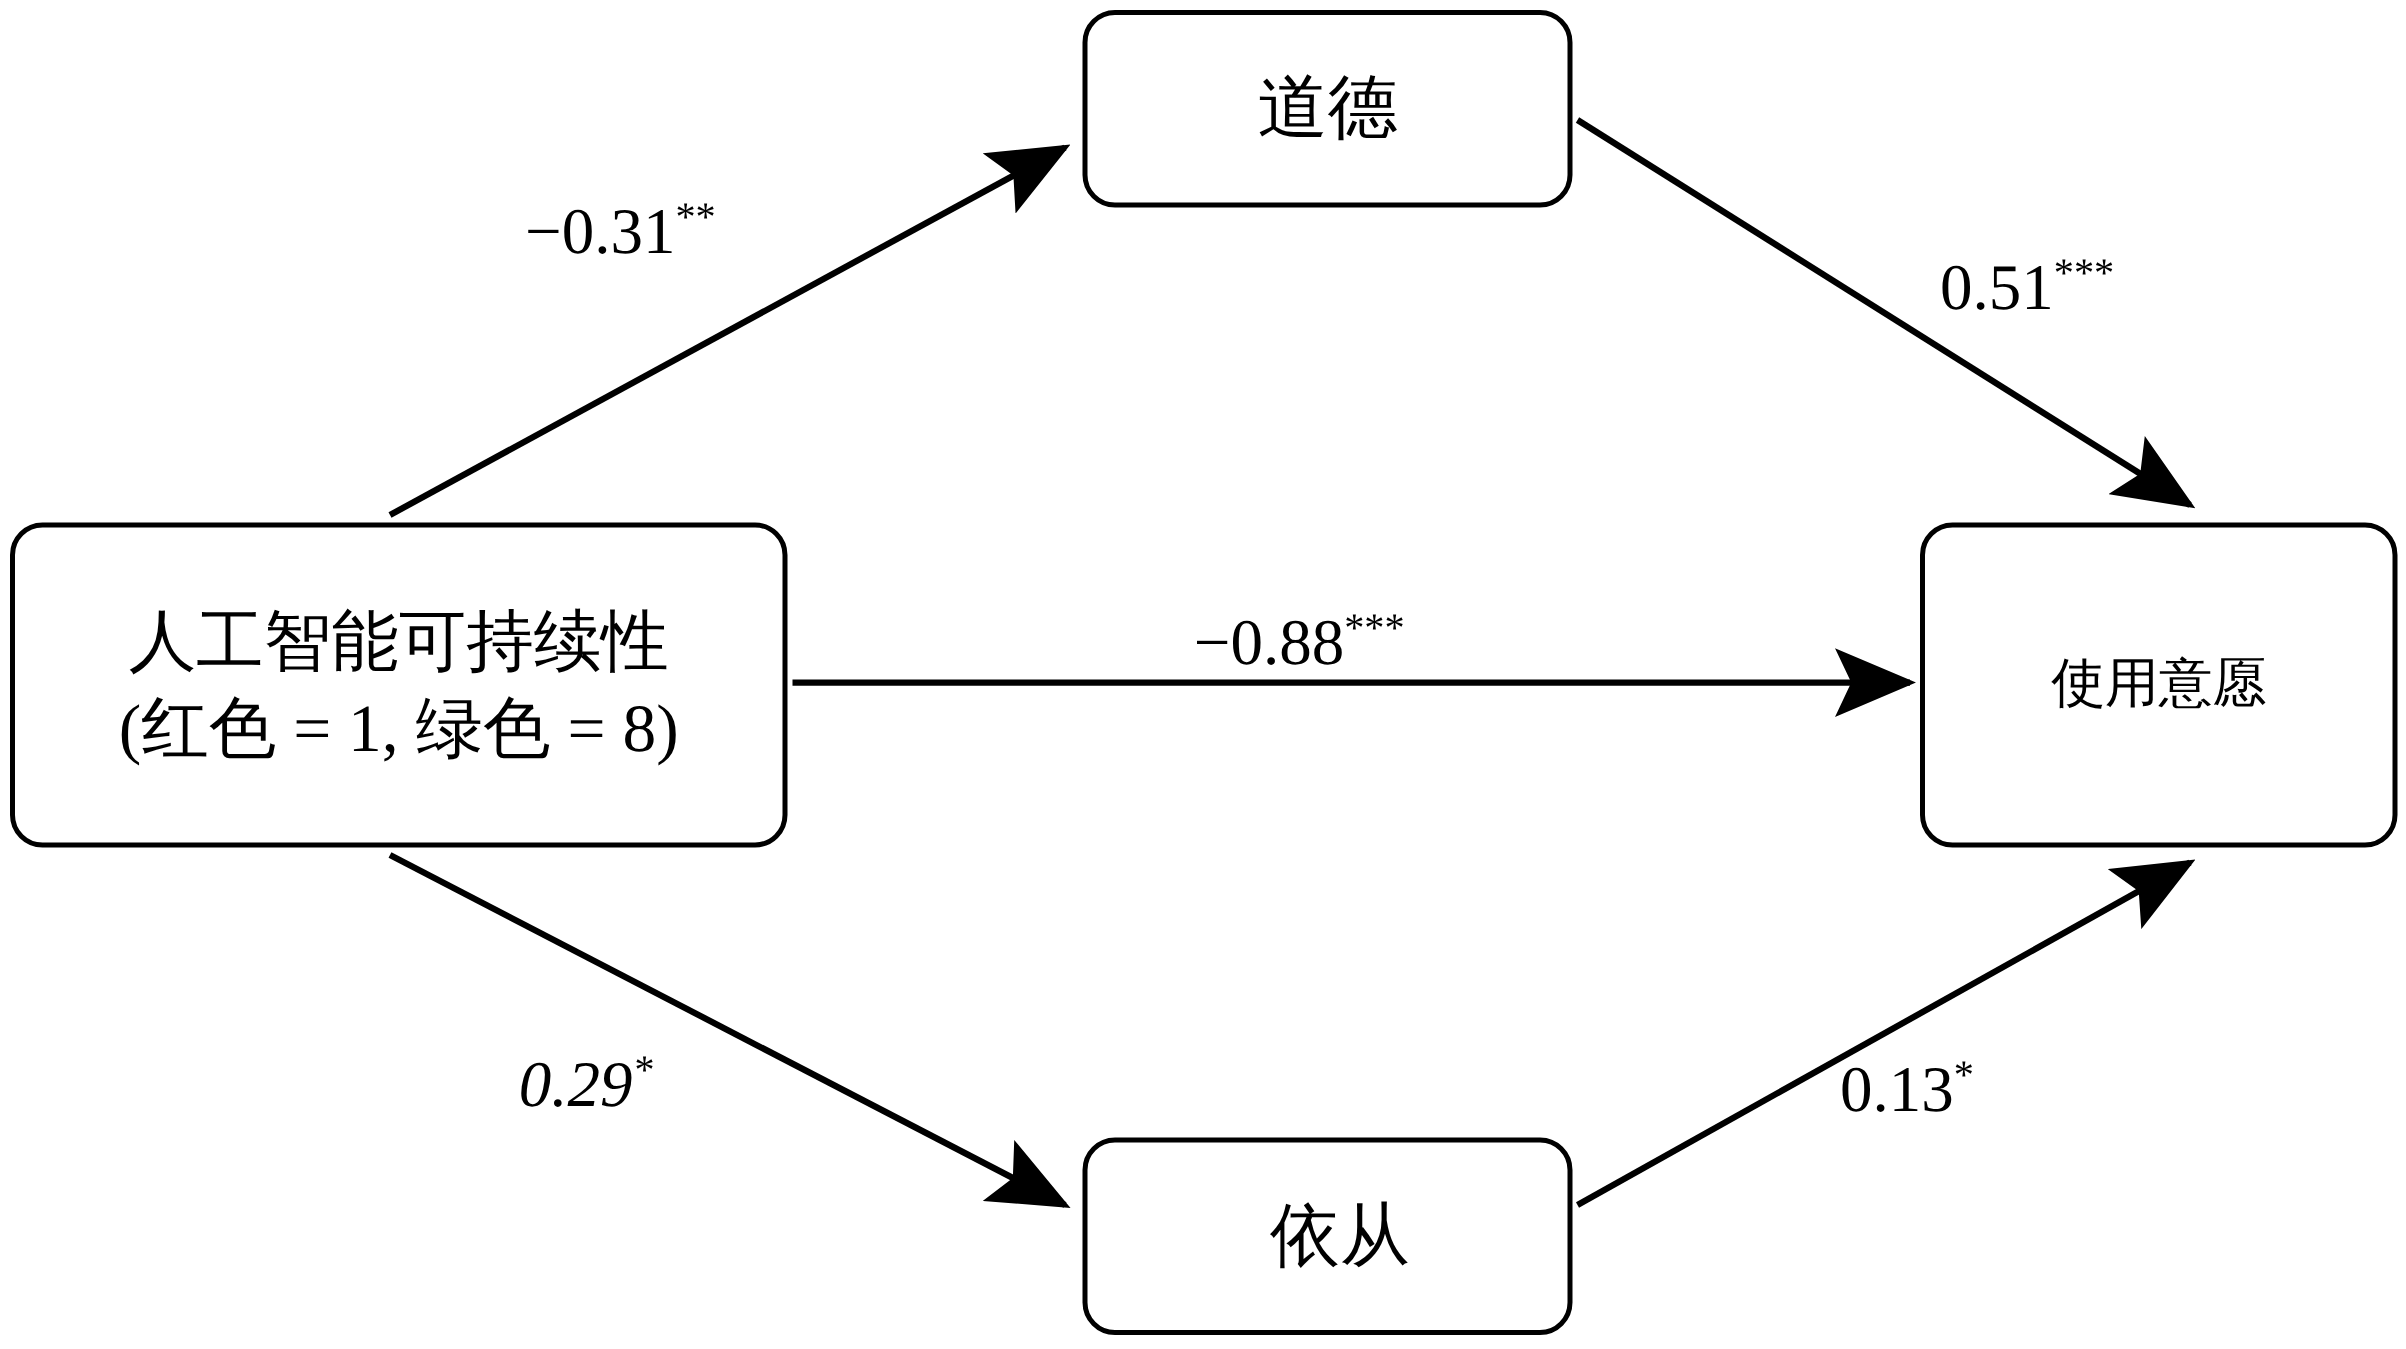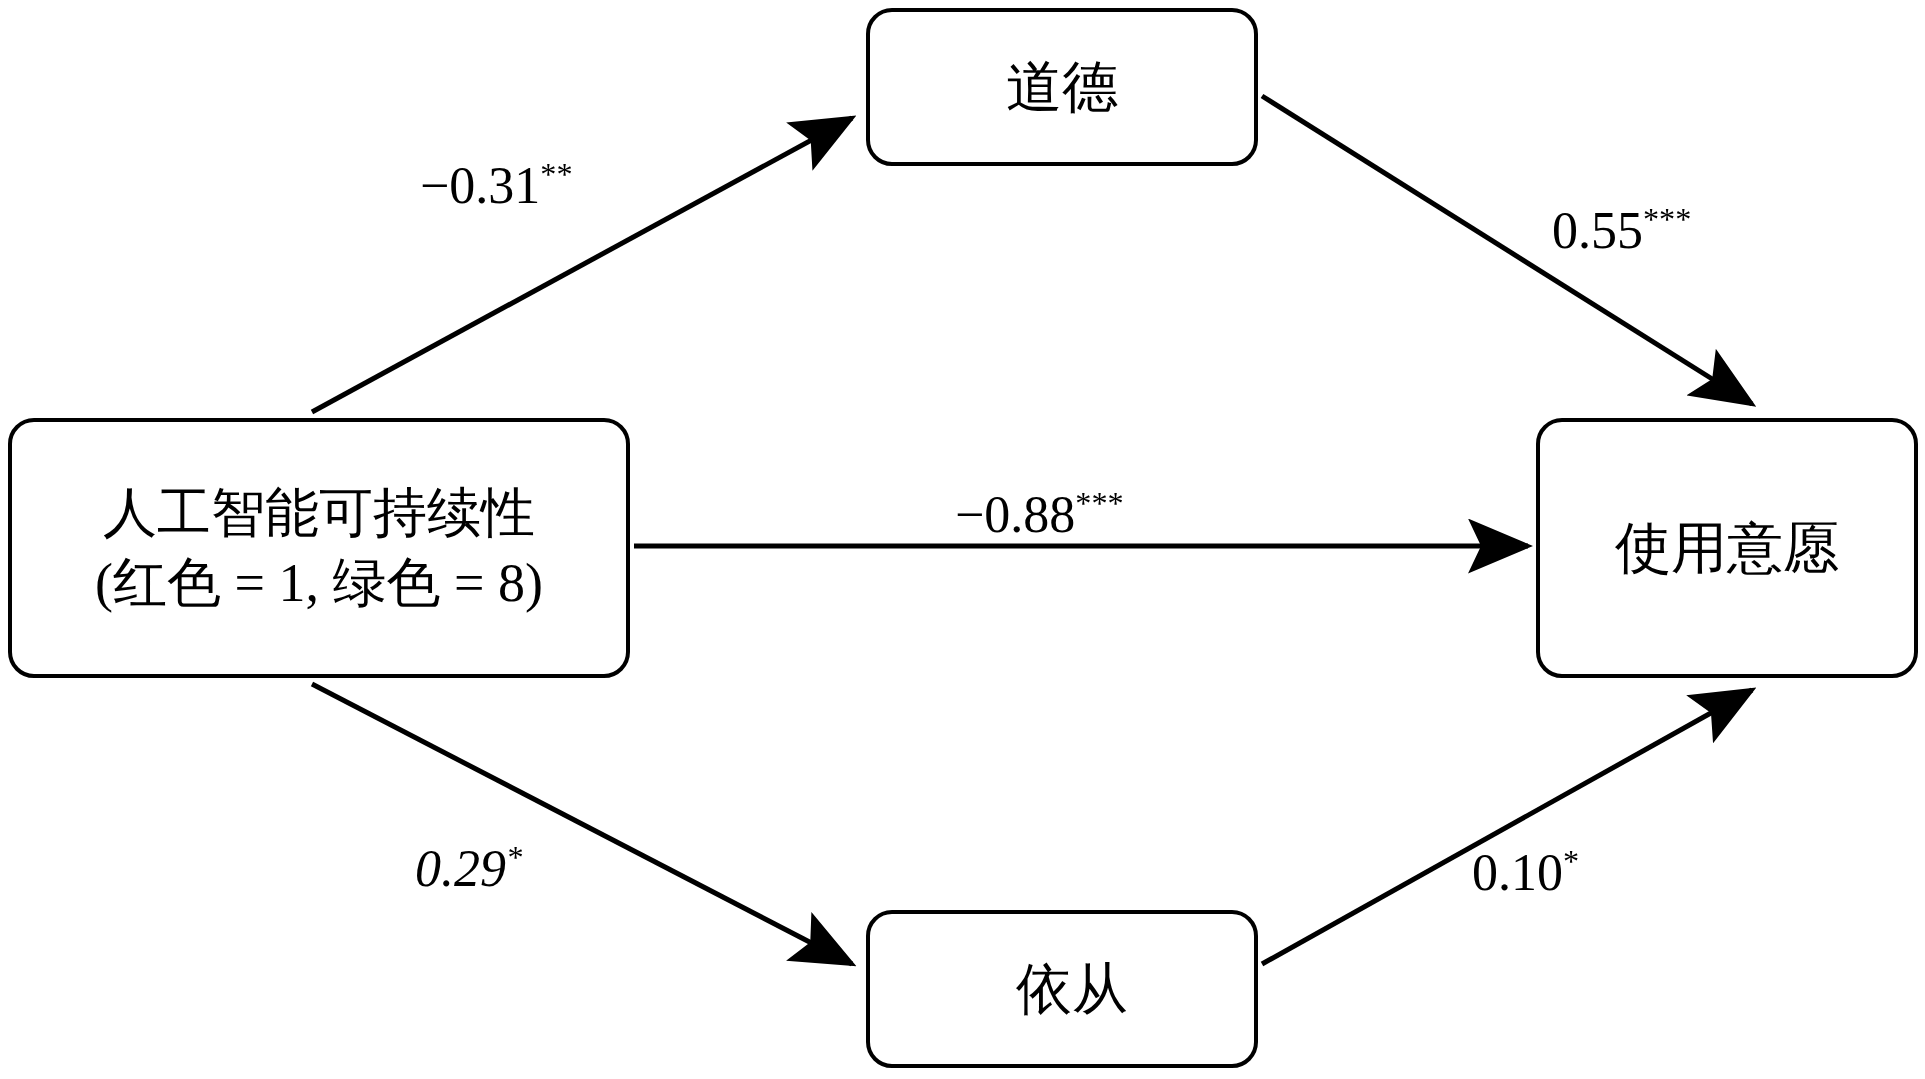--- a/index.html
+++ b/index.html
@@ -47,21 +47,21 @@
   #node-ethics   { left: 866px;  top: 8px;    width: 392px;  height: 158px; }
   #node-ethics .node-label   { font-size: 56px; }
 
   #node-predictor { left: 8px;   top: 418px;  width: 622px;  height: 260px; }
   #node-predictor .node-label { font-size: 54px; }
 
   #node-compliance { left: 866px; top: 910px; width: 392px;  height: 158px; }
   #node-compliance .node-label { font-size: 56px; margin-left: 20px; }
 
   #node-intention { left: 1536px; top: 418px; width: 382px;  height: 260px; }
-  #node-intention .node-label { font-size: 56px; }
+  #node-intention .node-label { font-size: 43px; }
 
   
   .path-label {
     position: absolute;
     color: #000000;
     font-size: 52px;
     font-family: "Liberation Serif", "DejaVu Serif", serif;
     white-space: nowrap;
     line-height: 1;
   }
@@ -114,28 +114,28 @@
 
   <div class="node-box" id="node-intention">
     <span class="node-label">使用意愿</span>
   </div>
 
   <div class="path-label" id="label-a1">
     <span>−0.31</span><sup>**</sup>
   </div>
 
   <div class="path-label" id="label-b1">
-    <span>0.55</span><sup>***</sup>
+    <span>0.51</span><sup>***</sup>
   </div>
 
   <div class="path-label" id="label-c">
     <span>−0.88</span><sup>***</sup>
   </div>
 
   <div class="path-label" id="label-a2">
     <span>0.29</span><sup>*</sup>
   </div>
 
   <div class="path-label" id="label-b2">
-    <span>0.10</span><sup>*</sup>
+    <span>0.13</span><sup>*</sup>
   </div>
 
 </div>
 
 </body></html>

